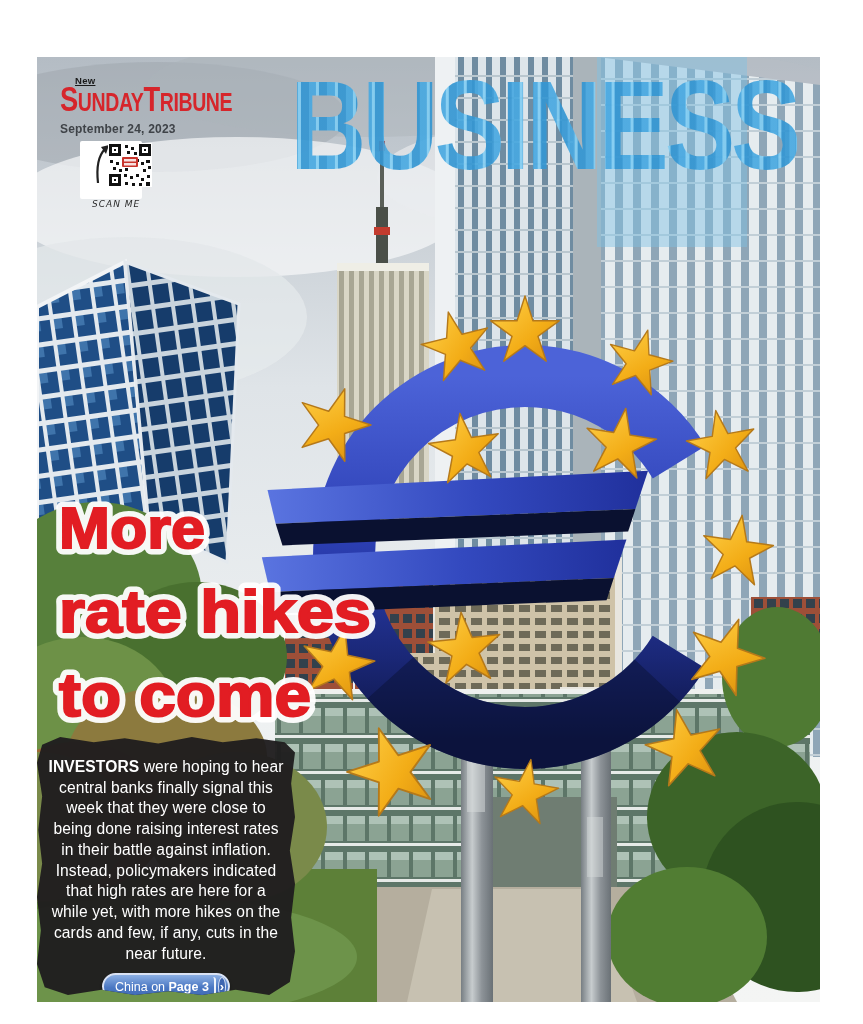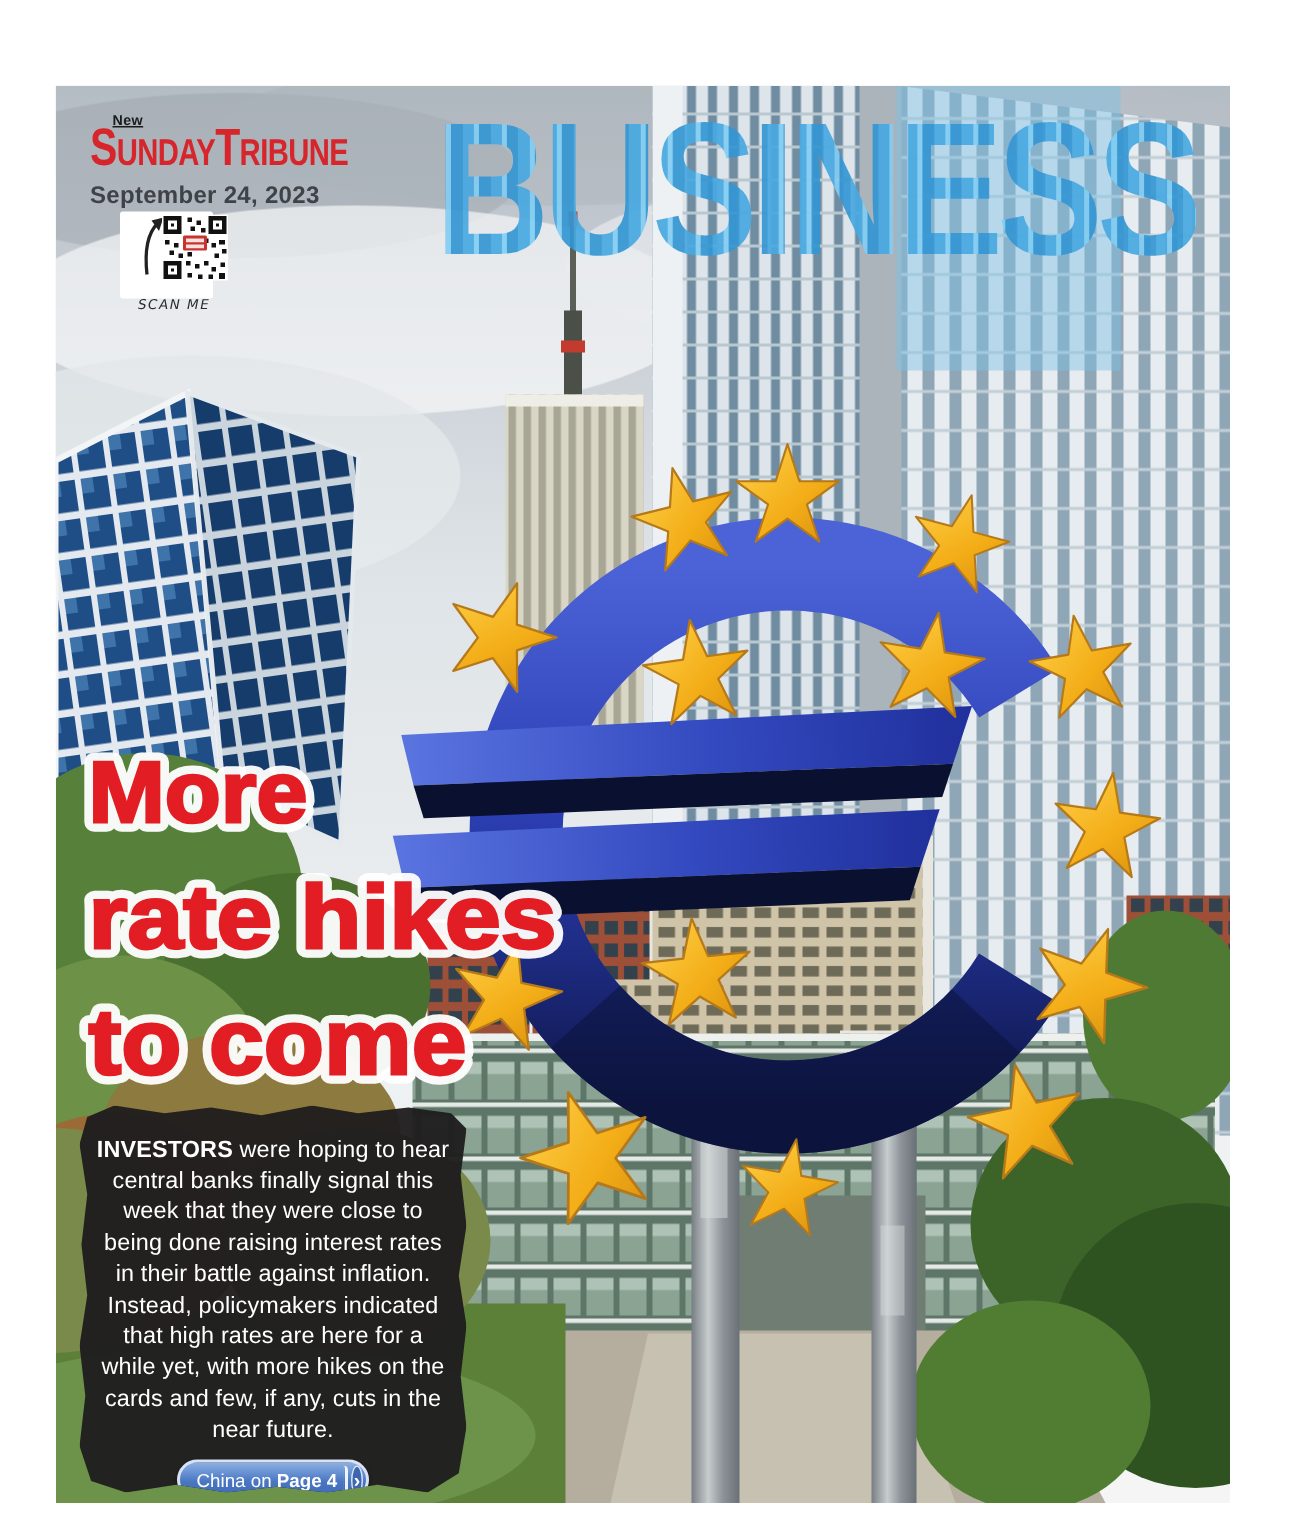--- a/index.html
+++ b/index.html
@@ -21,21 +21,21 @@
   .photo svg.scene { position:absolute; left:0; top:0; }
 
   
   .masthead { position:absolute; left:23px; top:24px; }
   .mast-new { position:absolute; left:15px; top:-6px; font-size:9.5px; font-weight:700;
               color:#1a1a1a; letter-spacing:.3px;text-decoration:underline; }
   .mast-title { color:#d6252b; font-weight:700; white-space:nowrap; transform:scaleX(.78);
                 transform-origin:left bottom; letter-spacing:-.5px; line-height:1; }
   .mast-title .big { font-size:35px; }
   .mast-title .small { font-size:25px; }
-  .mast-date { margin-top:6px; font-size:16px; font-weight:700; color:#3f4348; letter-spacing:.2px; }
+  .mast-date { margin-top:6px; font-size:12px; font-weight:700; color:#3f4348; letter-spacing:.2px; }
 
   
   .qr-block { position:absolute; left:24px; top:84px; width:66px;padding-left:19px; }
   .qr-card { position:relative; width:62px; height:58px; background:#fff; border-radius:2px;
              padding:2px 2px 0 14px; }
   .scan-label { font-family:"DejaVu Sans", sans-serif; font-style:italic; font-size:9px;
                 color:#2c2c2c; letter-spacing:1px; margin:0 0 2px 12px; white-space:nowrap; }
 
   
   .business { position:absolute; left:253px; top:6px; font-weight:700; font-size:126px;
@@ -43,21 +43,21 @@
               color:rgba(84,178,230,.90); white-space:nowrap;
               background:repeating-linear-gradient(90deg,
                  rgba(72,168,224,.92) 0 9px, rgba(130,205,242,.92) 9px 13px,
                  rgba(52,150,210,.92) 13px 22px);
               -webkit-background-clip:text; background-clip:text; -webkit-text-fill-color:transparent; }
 
   
   .headline-svg { position:absolute; left:10px; top:433px; }
 
   
-  .stand-box { position:absolute; left:16px; top:680px; width:258px; height:258px;
+  .stand-box { position:absolute; left:0; top:680px; width:258px; height:258px;
                background:rgba(31,29,30,.96); color:#fff; padding:20px 10px 10px 10px;
                text-align:center;
                clip-path:polygon(2% 3%, 9% 0%, 22% 2%, 34% .5%, 47% 2.5%, 60% 0%, 72% 2%,
                  85% .5%, 96% 2%, 100% 6%, 98.5% 18%, 100% 31%, 98% 44%, 100% 57%, 98.5% 70%,
                  100% 83%, 98% 95%, 90% 100%, 77% 98%, 64% 100%, 51% 98.5%, 38% 100%, 25% 98%,
                  12% 100%, 3% 97%, 0% 88%, 1.5% 75%, 0% 62%, 2% 49%, .5% 36%, 2% 23%, 0% 10%); }
   .stand-text { font-size:15.6px; line-height:1.33; letter-spacing:.1px; }
   .stand-text b { font-weight:700; }
 
   
@@ -327,21 +327,21 @@
       <g fill="#e21d23" stroke="#e21d23" stroke-width="2">
         <text x="12" y="58" font-size="58" textLength="146" lengthAdjust="spacingAndGlyphs">More</text>
         <text x="12" y="142" font-size="60" textLength="312" lengthAdjust="spacingAndGlyphs">rate hikes</text>
         <text x="12" y="226" font-size="62" textLength="252" lengthAdjust="spacingAndGlyphs">to come</text>
       </g>
     </svg>
 
     <div class="stand-box">
       <p class="stand-text"><b>INVESTORS</b><span> were hoping to hear central banks finally signal this week that they were close to being done raising interest rates in their battle against inflation. Instead, policymakers indicated that high rates are here for a while yet, with more hikes on the cards and few, if any, cuts in the near future.</span></p>
       <div class="story-btn">
-        <span class="story-label"><span>China on</span> <b>Page 4</b></span>
+        <span class="story-label"><span>China on</span> <b>Page 3</b></span>
         <span class="story-divider"></span>
         <span class="story-chevron">
             <span>›</span>
           </span>
       </div>
     </div>
 
   </div>
 </div>
 

